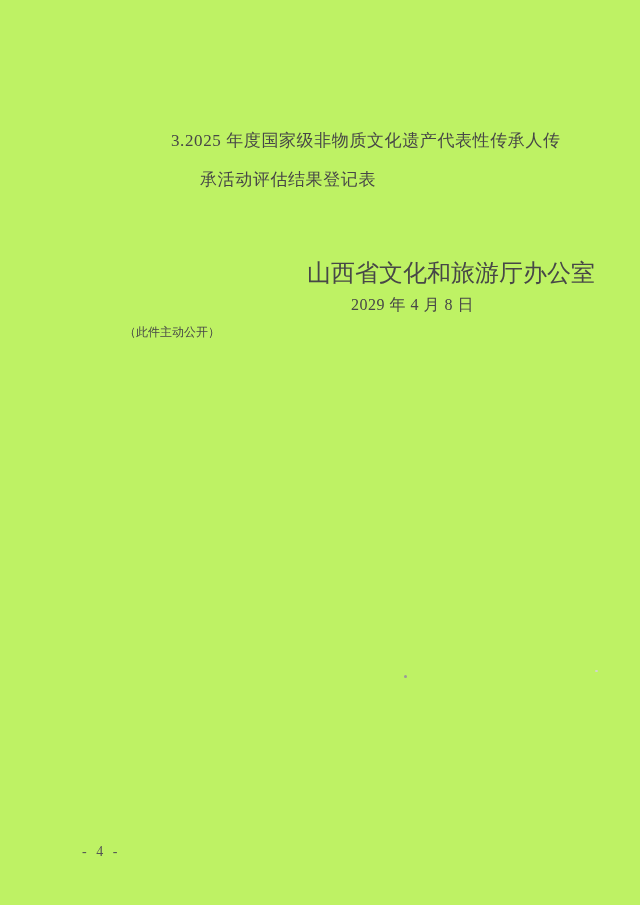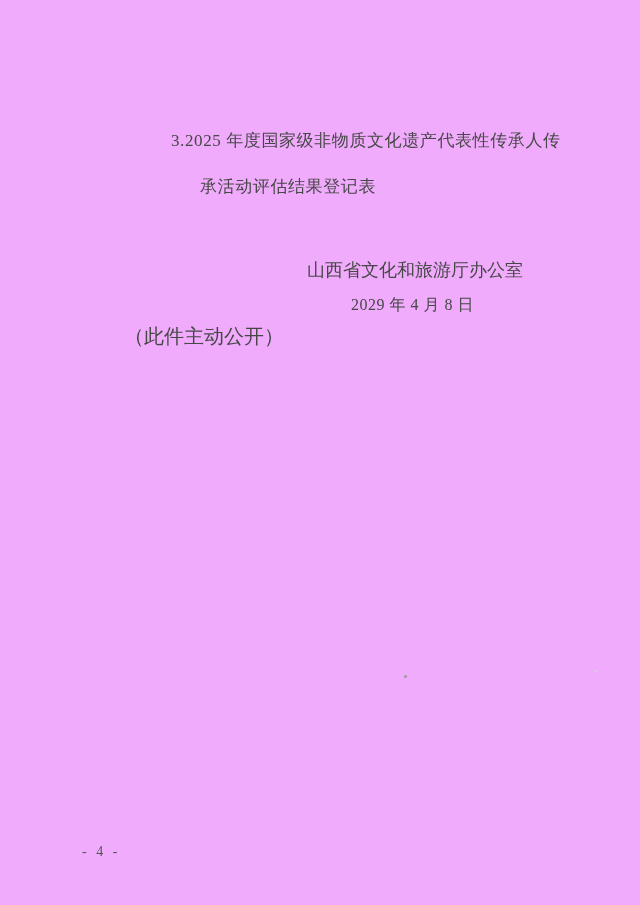--- a/index.html
+++ b/index.html
@@ -4,58 +4,58 @@
 <style>
   html, body {
     margin: 0;
     padding: 0;
     background: #ffffff;
   }
   .page {
     position: relative;
     width: 640px;
     height: 905px;
-    background: #f0abfc;
+    background: #bef264;
     overflow: hidden;
     font-family: "Liberation Serif", "DejaVu Serif", serif;
     color: #474747;
   }
   .txt {
     position: absolute;
     white-space: nowrap;
     line-height: 1;
   }
   .attach-line1 {
     left: 171px;
     top: 132px;
     font-size: 17px;
     letter-spacing: 0.6px;
   }
   .attach-line2 {
     left: 200px;
-    top: 178px;
+    top: 171px;
     font-size: 17px;
     letter-spacing: 0.6px;
   }
   .issuer {
     left: 307px;
     top: 261px;
-    font-size: 18px;
+    font-size: 24px;
     letter-spacing: 0px;
   }
   .issue-date {
     left: 351px;
     top: 297px;
     font-size: 16px;
     letter-spacing: 0.5px;
   }
   .disclosure {
     left: 124px;
     top: 326px;
-    font-size: 20px;
+    font-size: 12px;
     letter-spacing: 0px;
   }
   .page-number {
     left: 82px;
     top: 845px;
     font-size: 14px;
     letter-spacing: 3px;
     color: #555555;
   }
   .speck {

